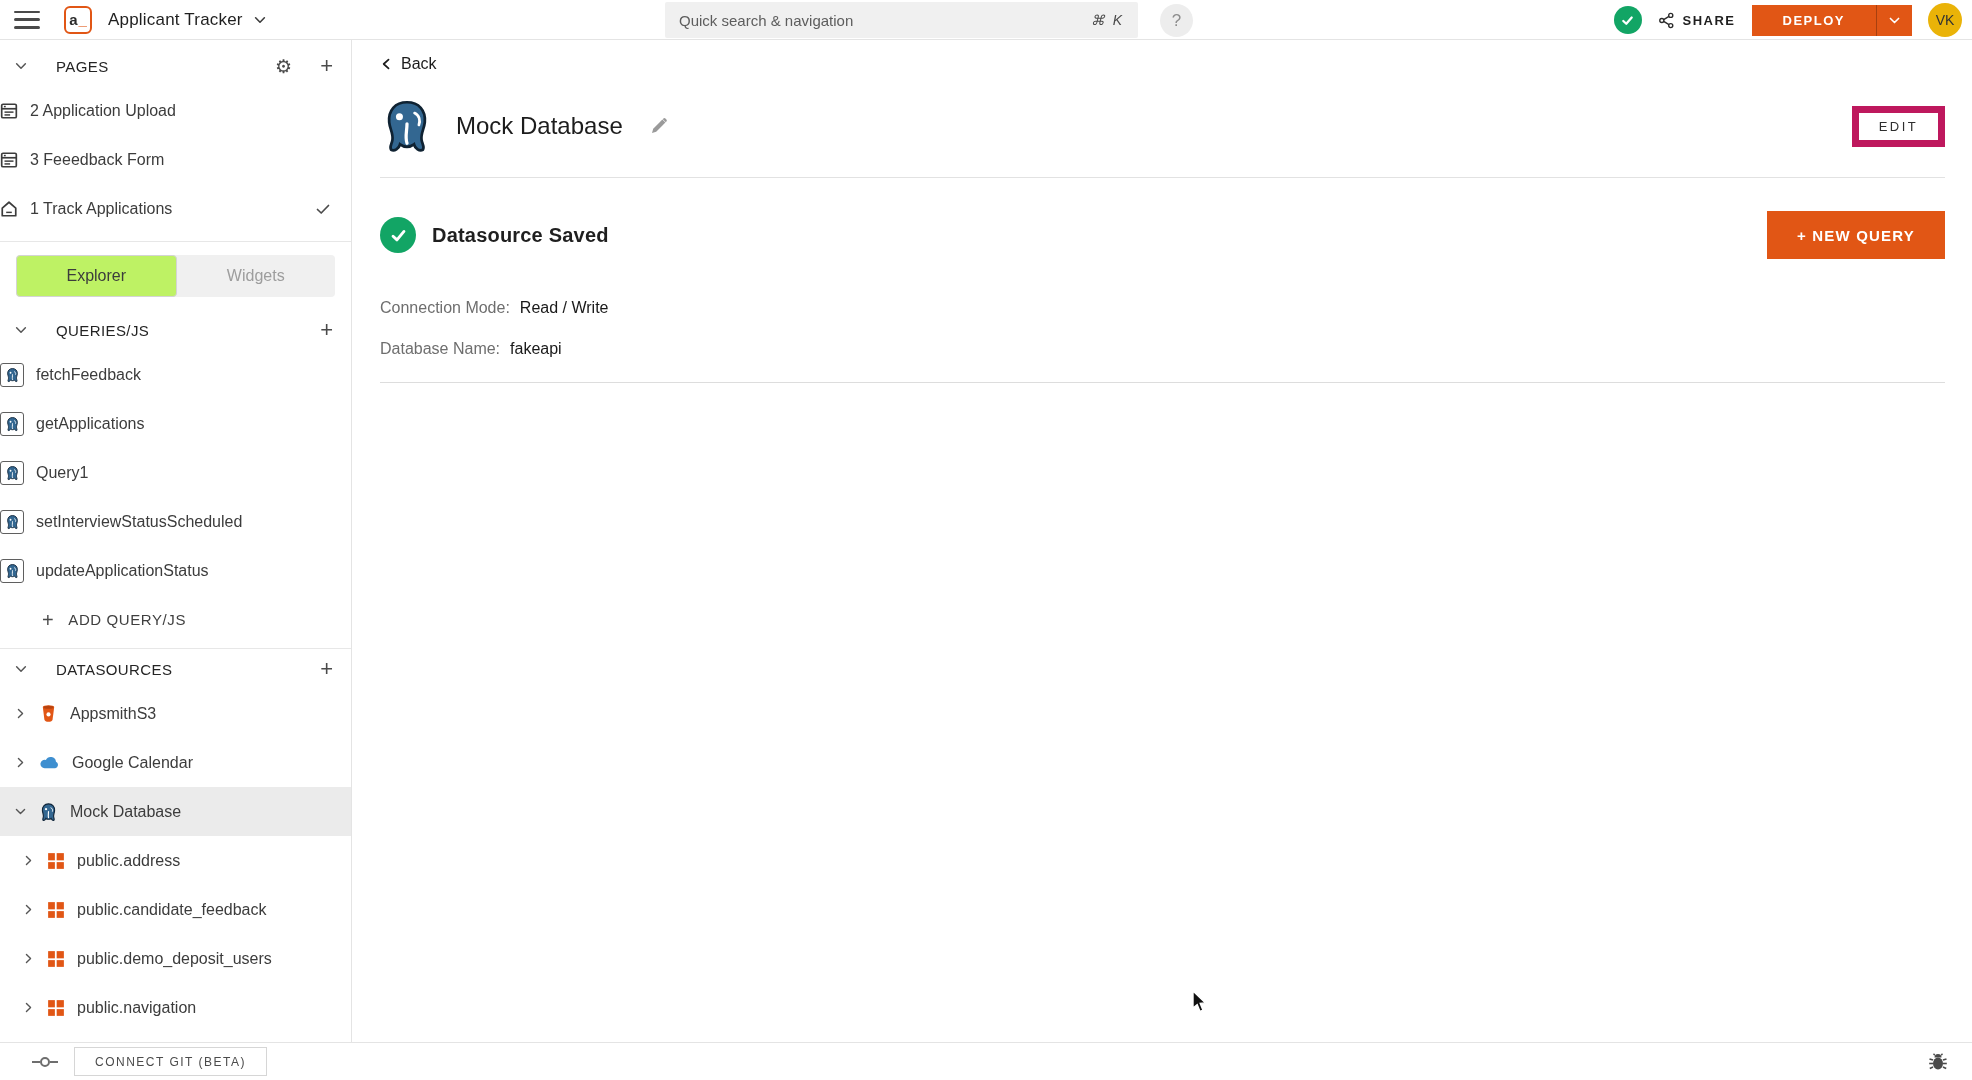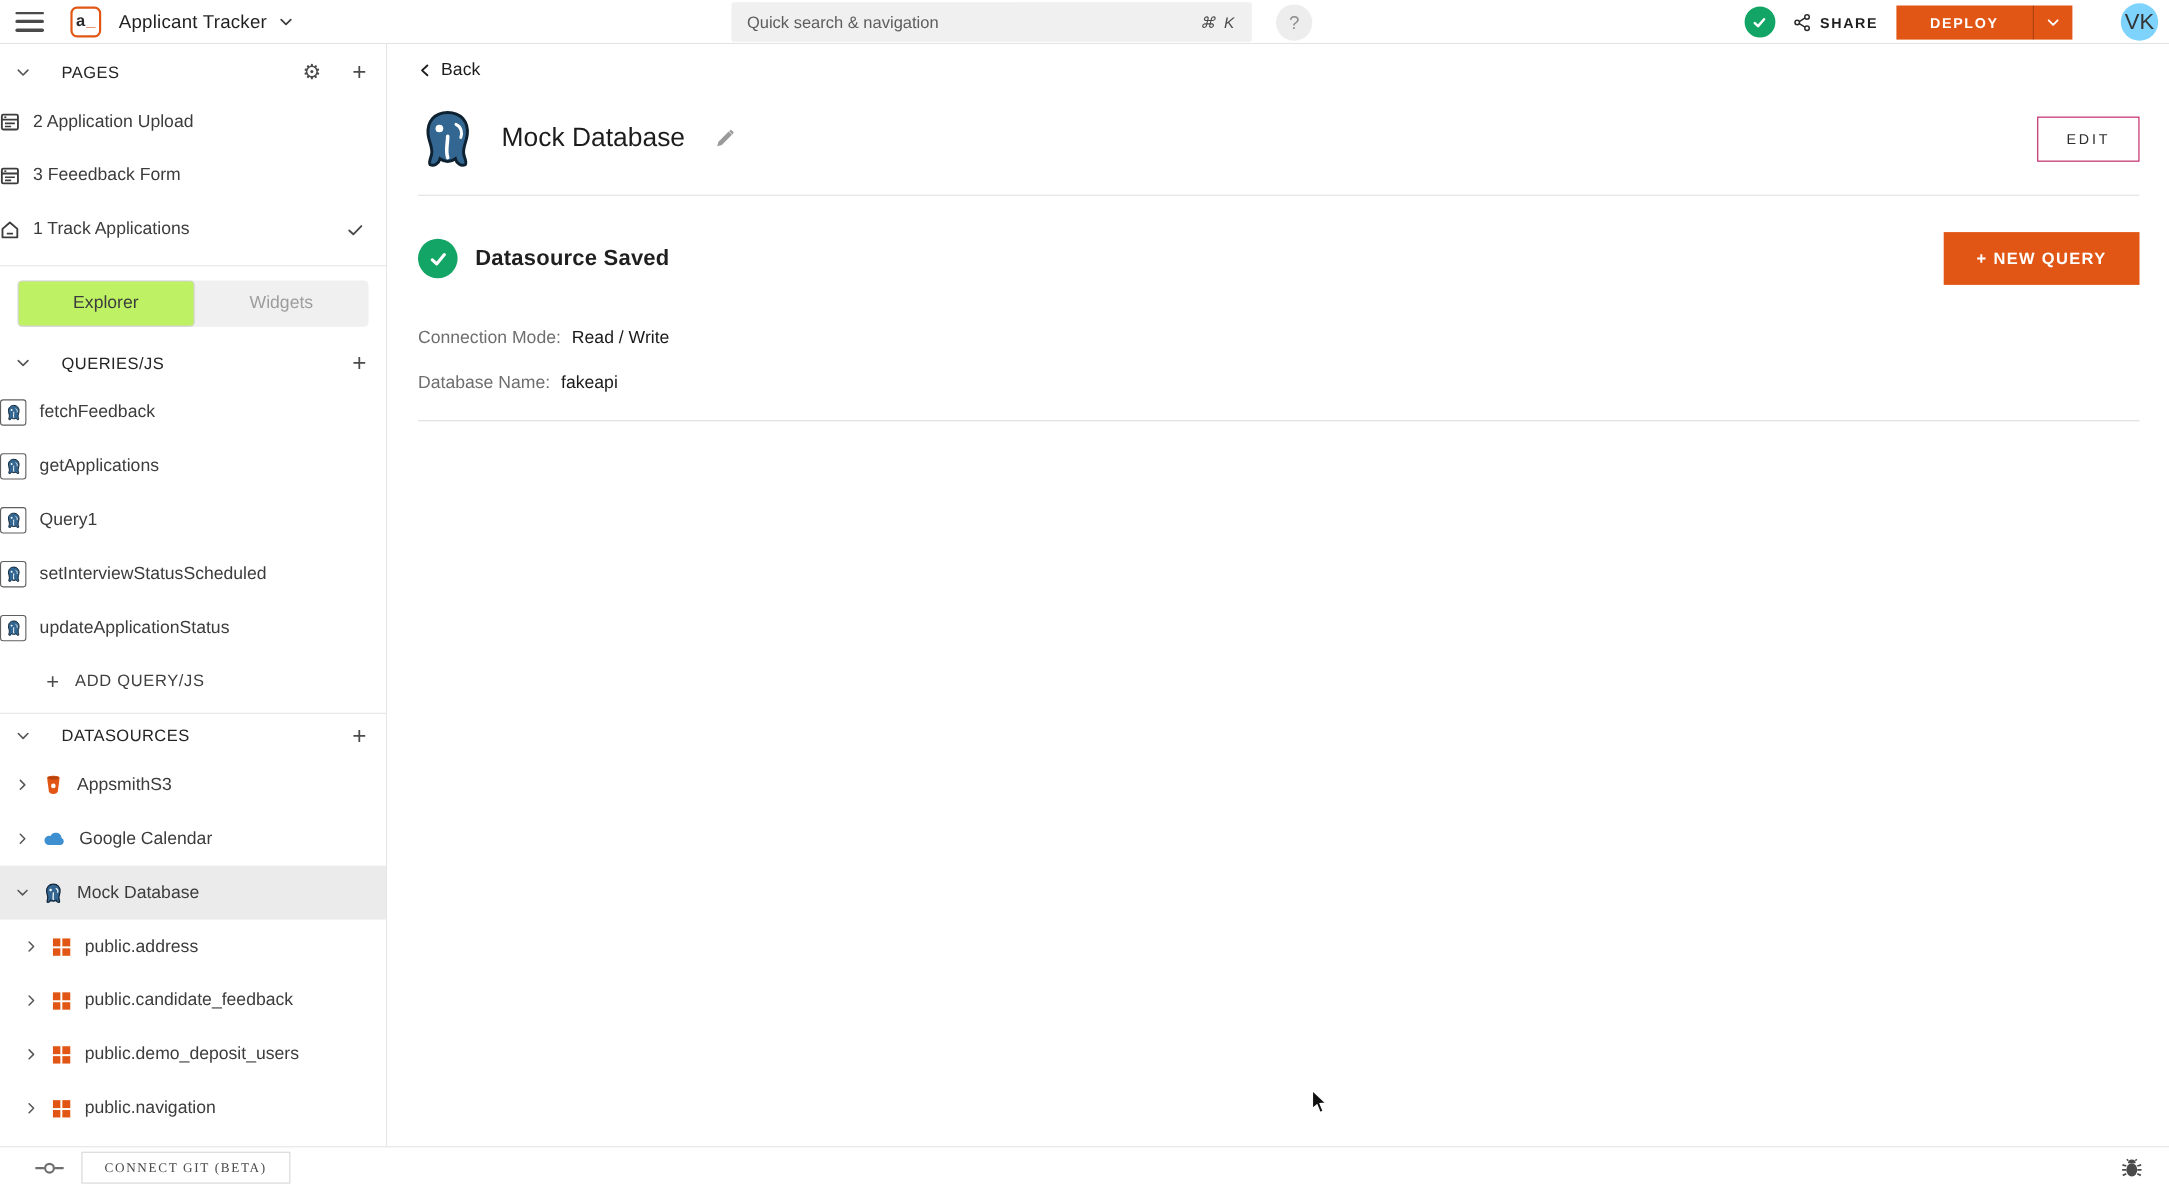--- a/index.html
+++ b/index.html
@@ -26,22 +26,22 @@
   .helpbtn { position:absolute; left:1160px; top:4px; width:33px; height:33px; border-radius:50%;
              background:#ededed; color:#8d8d8d; font-size:17px; display:flex; align-items:center; justify-content:center; cursor:pointer; }
   .tb-right { position:absolute; right:10px; top:0; height:40px; display:flex; align-items:center; gap:16px; }
   .okdot { width:28px; height:28px; border-radius:50%; background:#12A565; display:flex; align-items:center; justify-content:center; }
   .sharewrap { display:flex; align-items:center; gap:8px; cursor:pointer; }
   .sharelabel { font-size:13px; font-weight:700; letter-spacing:1.5px; color:#1f1f1f; }
   .deploybtn { display:flex; align-items:stretch; background:#E15615; color:#fff; height:31px; cursor:pointer; }
   .deploy-label { display:flex; align-items:center; padding:0 31px; font-size:13px; font-weight:700; letter-spacing:1.5px; }
   .deploy-sep { width:1px; background:rgba(0,0,0,.25); }
   .deploy-caret { display:flex; align-items:center; padding:0 11px; }
-  .avatar { width:34px; height:34px; border-radius:50%; background:#7dd3fc; color:#333;
-            display:flex; align-items:center; justify-content:center; font-size:20px; font-weight:500; cursor:pointer;margin-left:28px; }
+  .avatar { width:34px; height:34px; border-radius:50%; background:#eab308; color:#333;
+            display:flex; align-items:center; justify-content:center; font-size:14px; font-weight:500; cursor:pointer; }
 
   
   .bodyrow { flex:1 1 auto; display:flex; min-height:0; }
 
   
   .sidebar { width:352px; flex:0 0 352px; border-right:1px solid #e4e4e4; overflow:hidden; background:#fff; }
   .sec-head { display:flex; align-items:center; height:40px; padding:0 18px 0 14px; gap:28px; }
   .sec-title { font-size:15px; font-weight:500; color:#242424; letter-spacing:.4px; flex:0 0 auto; }
   .sec-spacer { flex:1; }
   .plusglyph { font-size:22px; color:#4b4b4b; line-height:1; cursor:pointer; font-weight:400; }
@@ -63,39 +63,39 @@
   .checkright { margin-right:20px; }
 
   
   .main { flex:1; background:#fff; padding:15px 27px 0 28px; position:relative; }
   .backrow { display:flex; align-items:center; gap:8px; cursor:pointer; width:80px; }
   .backlabel { font-size:16px; color:#1c1c1c; }
   .titlerow { margin-top:24px; display:flex; align-items:center; }
   .pglogo-big { width:54px; height:58px; }
   .dstitle { margin-left:22px; font-size:24px; font-weight:500; color:#1c1c1c; }
   .pencil { margin-left:26px; cursor:pointer; }
-  .editbtn { margin-left:auto; width:93px; height:41px; border:1px solid #be185d; background:#fff;
+  .editbtn { margin-left:auto; width:93px; height:41px; border:7px solid #be185d; background:#fff;
              font-size:13px; letter-spacing:2.5px; color:#2e2e2e; cursor:pointer; font-family:"Liberation Sans", sans-serif; }
   .hdivider { border-top:1px solid #e2e2e2; margin-top:22px; }
   .statusrow { margin-top:33px; display:flex; align-items:center; }
   .bigok { width:36px; height:36px; border-radius:50%; background:#12A565; display:flex; align-items:center; justify-content:center; }
   .statuslabel { margin-left:16px; font-size:20px; font-weight:700; color:#1f1f1f; letter-spacing:.2px; }
   .newquerybtn { margin-left:auto; height:48px; padding:0 30px; background:#E15615; border:none; color:#fff;
                  font-size:15px; font-weight:700; letter-spacing:1.2px; cursor:pointer; font-family:"Liberation Sans", sans-serif; }
   .fields { margin-top:40px; }
   .fieldrow { display:flex; align-items:center; margin-bottom:23px; font-size:16px; }
   .fieldlabel { color:#6e6e6e; }
   .fieldvalue { color:#191919; margin-left:10px; }
   .hdivider2 { border-top:1px solid #ddd; margin-top:24px; }
 
   
   .statusbar { height:38px; flex:0 0 38px; border-top:1px solid #e4e4e4; background:#fff;
                display:flex; align-items:center; padding:0 24px 0 32px; gap:16px; position:relative; z-index:2; }
   .gitbtn { height:29px; border:1px solid #d6d6d6; background:#fff; padding:0 20px; font-size:12px;
-            letter-spacing:1.5px; color:#4b4b4b; cursor:pointer; font-family:Liberation Serif, serif; }
+            letter-spacing:1.5px; color:#4b4b4b; cursor:pointer; font-family:Liberation Sans, sans-serif; }
   .bugwrap { margin-left:auto; cursor:pointer; display:flex; align-items:center; }
 
   .cursor { position:absolute; left:1189px; top:990px; z-index:50; pointer-events:none; }
   svg { display:block; }
 </style>
 </head>
 <body>
 
 <div class="app">
 

